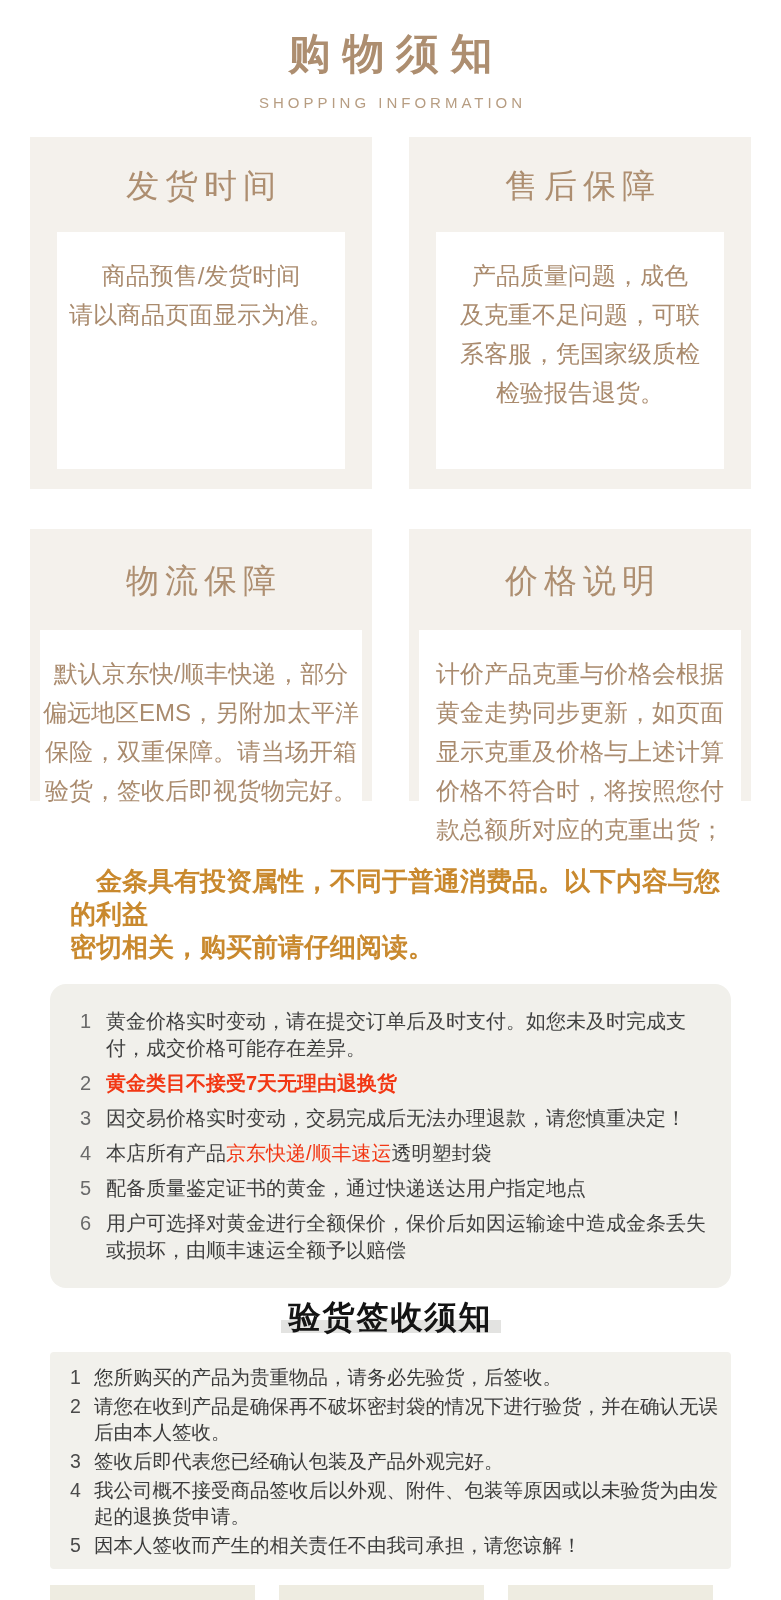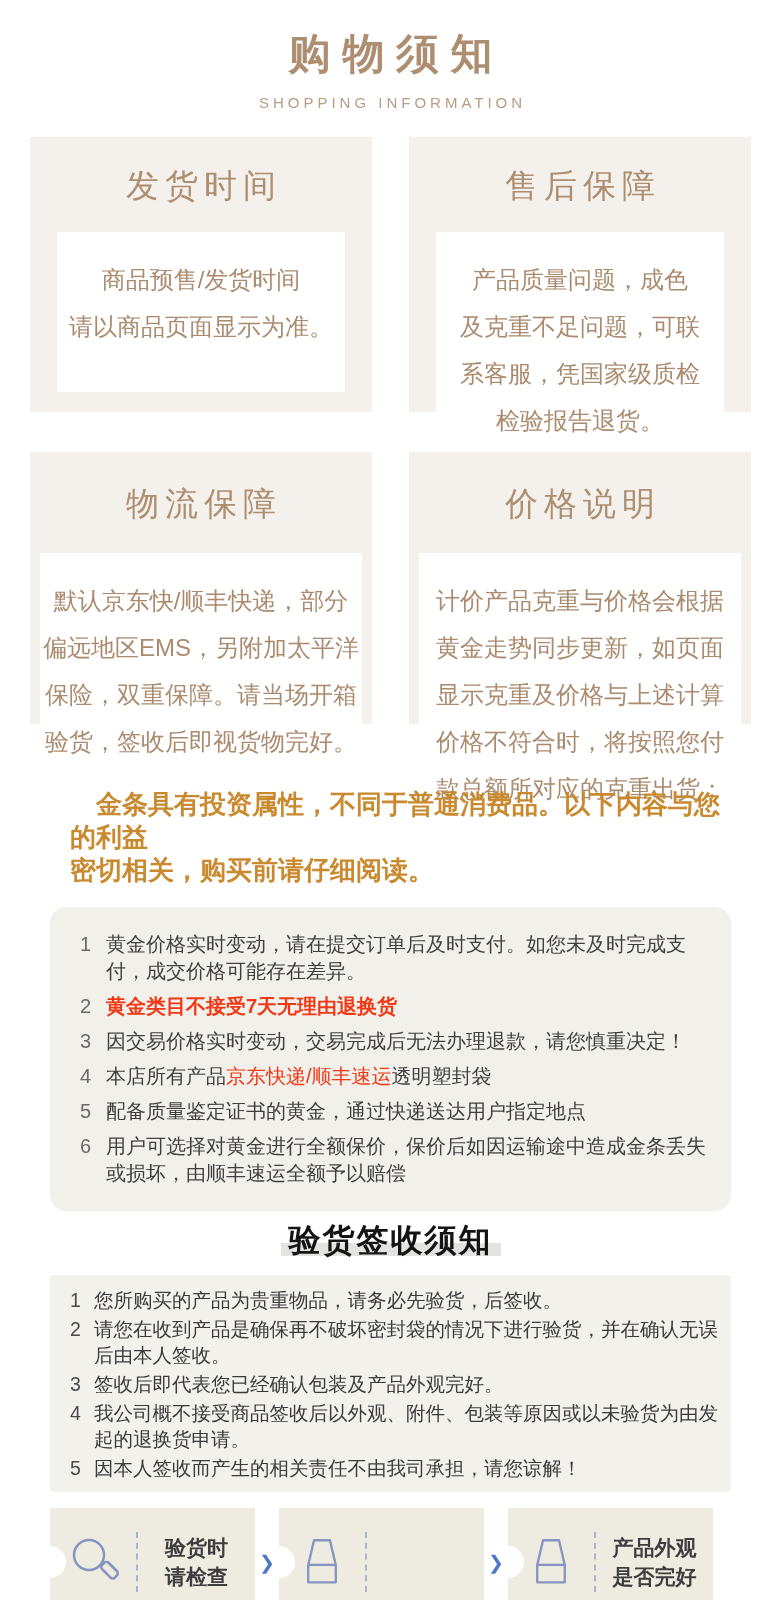--- a/index.html
+++ b/index.html
@@ -19,30 +19,30 @@
     margin-top: 12px; font-size: 15px; color: #b79d82;
     letter-spacing: 4px; padding-left: 4px; font-weight: 500;
   }
 
   
   .cards {
     display: grid; grid-template-columns: 342px 342px;
     column-gap: 37px; row-gap: 40px; margin: 26px 0 0 30px;
   }
   .card { background: #f4f1ec; display: flex; flex-direction: column; }
-  .card.r1 { height: 275px; padding: 0 27px 20px; }
+  .card.r1 { height: 352px; padding: 0 27px 20px; }
   .card.r2 { height: 272px; padding: 0 10px 16px; }
   .card-title {
     text-align: center; font-size: 33px; color: #ad8e70;
     letter-spacing: 6px; padding-left: 6px; margin: 27px 0 23px; font-weight: 500;
   }
   .card.r2 .card-title { margin: 30px 0 26px; }
   .card-box {
     background: #ffffff; flex: 1; padding: 24px 2px 8px;
-    font-size: 24px; line-height: 47px; color: #aa8b6e;
+    font-size: 24px; line-height: 39px; color: #aa8b6e;
     text-align: center; white-space: pre-line;
   }
 
   
   .notice {
     margin: 64px 38px 0 70px; font-size: 26px; line-height: 33px;
     font-weight: bold; color: #c9892e;
   }
   .notice .l1 { text-indent: 1em; }
 

